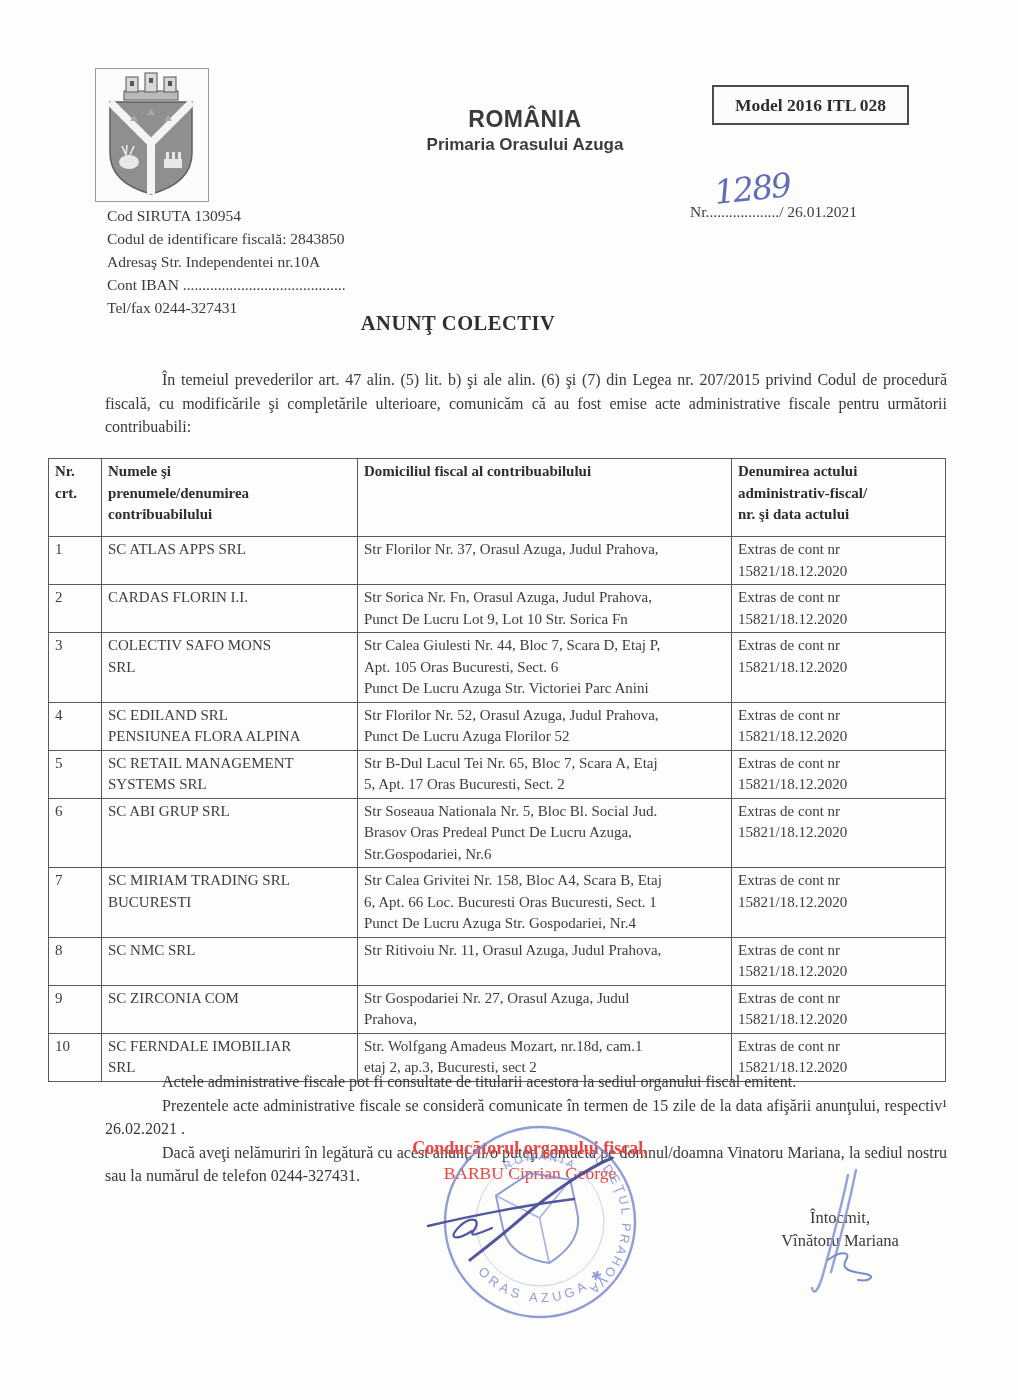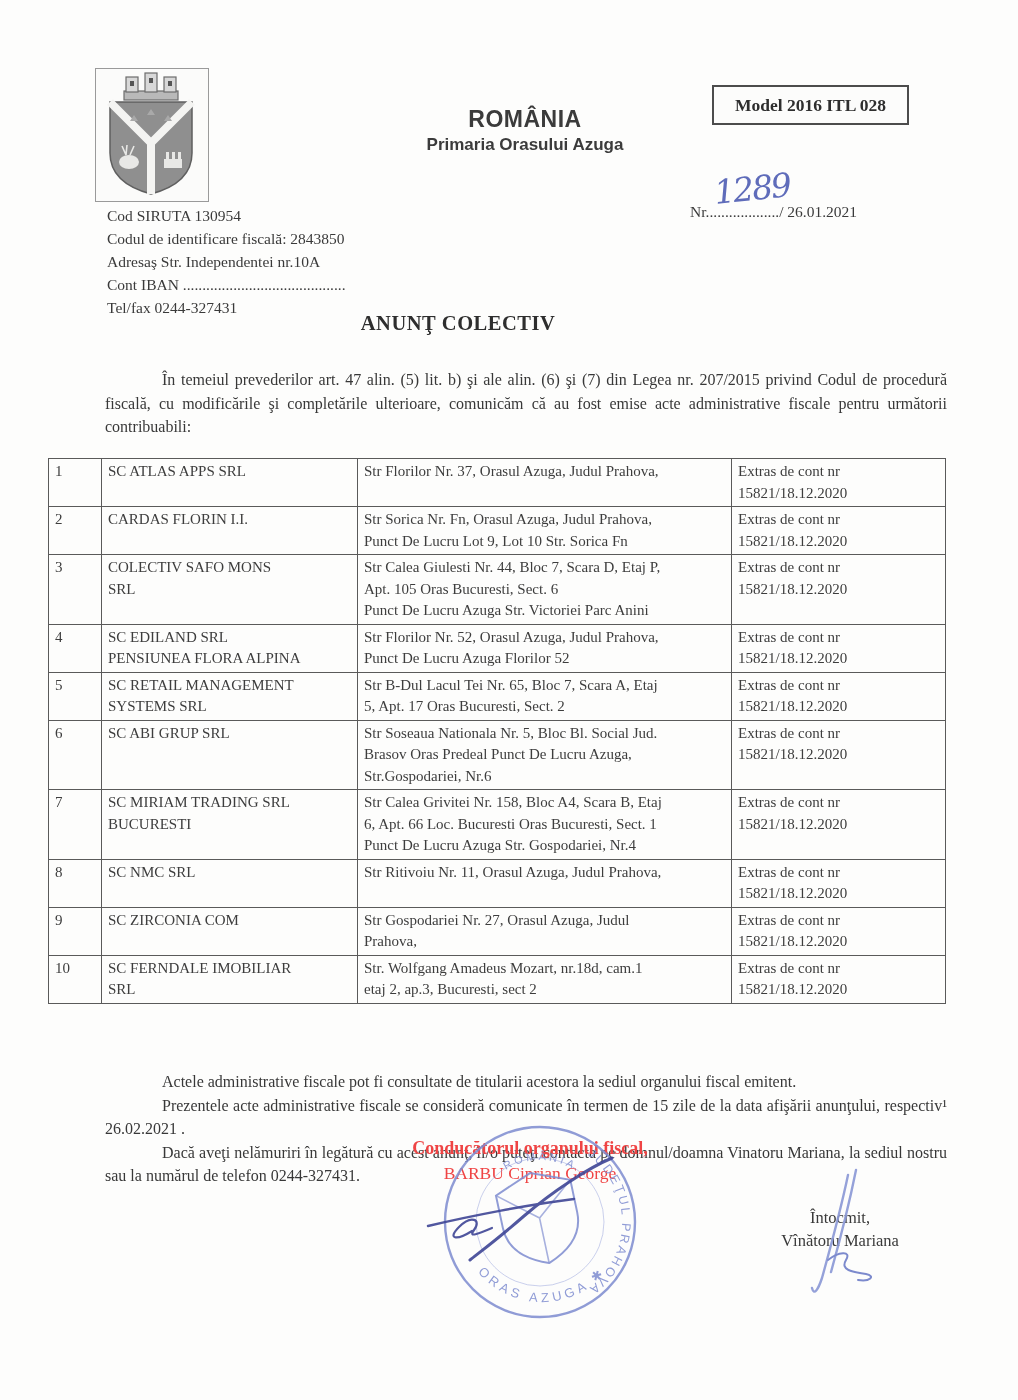--- a/index.html
+++ b/index.html
@@ -126,20 +126,31 @@
 <div class="abs intro">În temeiul prevederilor art. 47 alin. (5) lit. b) şi ale alin. (6) şi (7) din Legea nr. 207/2015 privind Codul de procedură fiscală, cu modificările şi completările ulterioare, comunicăm că au fost emise acte administrative fiscale pentru următorii contribuabili:</div>
 
 <table class="main">
   <colgroup>
       <col style="width:53px">
       <col style="width:256px">
       <col style="width:374px">
       <col style="width:214px">
     </colgroup>
   <tbody>
+      <tr class="hr">
+    <th>Nr.
+crt.</th>
+    <th>Numele şi
+prenumele/denumirea
+contribuabilului</th>
+    <th class="h-addr">Domiciliul fiscal al contribuabilului</th>
+    <th class="h-act">Denumirea actului
+administrativ-fiscal/
+nr. şi data actului</th>
+  </tr>
   <tr class="r0">
     <td>1</td>
     <td class="c-name vb">SC ATLAS APPS SRL</td>
     <td class="c-addr vm">Str Florilor Nr. 37, Orasul Azuga, Judul Prahova,</td>
     <td class="c-act">Extras de cont  nr
 15821/18.12.2020</td>
   </tr>
   <tr class="r1">
     <td>2</td>
     <td class="c-name vb">CARDAS FLORIN I.I.</td>

